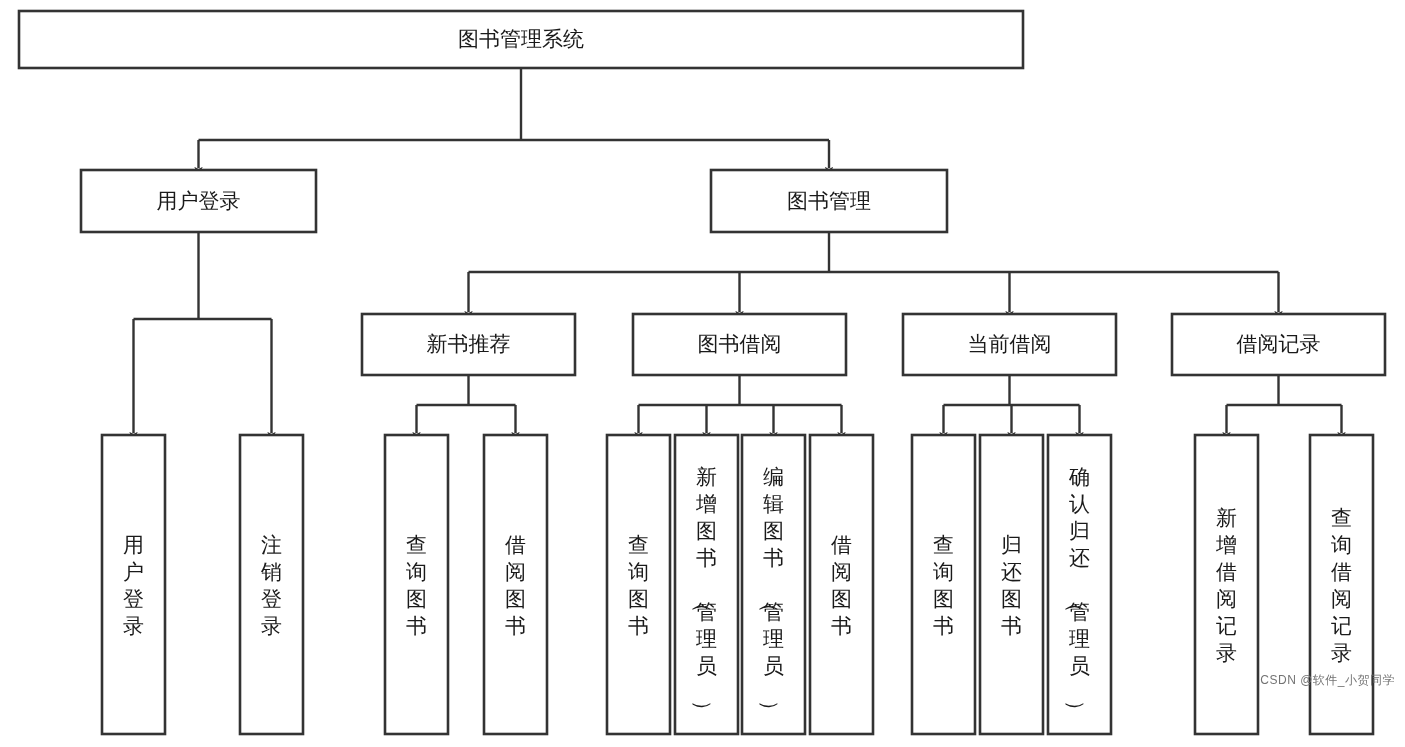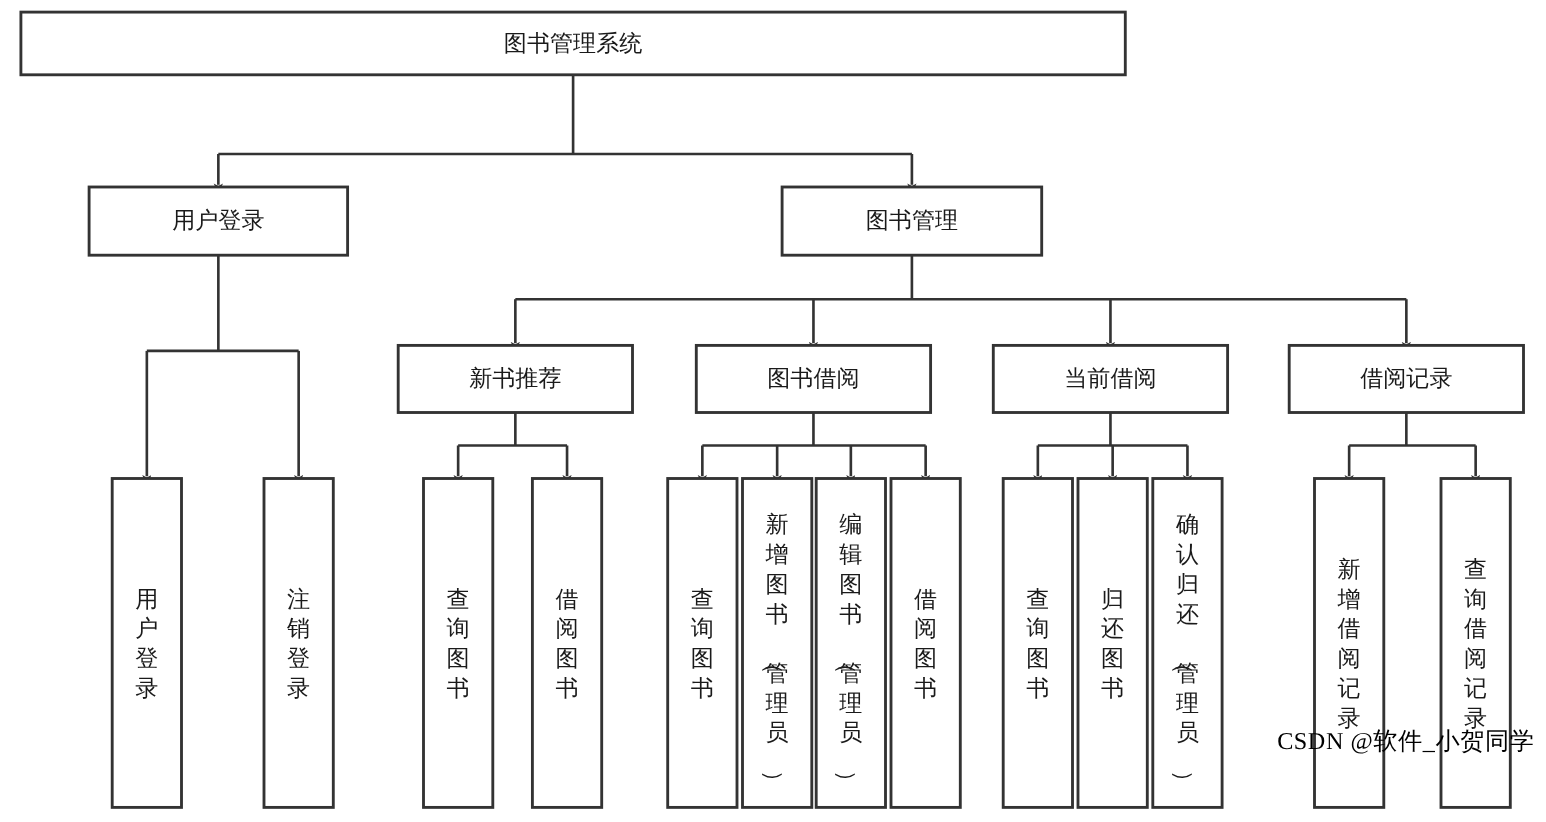--- a/index.html
+++ b/index.html
@@ -52,23 +52,23 @@
     fill: none;
   }
   .arrow-head {
     fill: #333333;
     stroke: none;
   }
   .watermark {
     position: absolute;
     right: 10px;
     bottom: 8px;
-    font-family: Liberation Serif, serif;
-    font-size: 22px;
-    color: #000000;
+    font-family: Liberation Sans, sans-serif;
+    font-size: 12px;
+    color: #737373;
     letter-spacing: 0.5px;
     white-space: nowrap;
     user-select: none;
   }
 </style>
 </head>
 <body>
 
 <div id="diagram-root">
   <svg id="diagram-svg" viewBox="0 0 1405 747">

